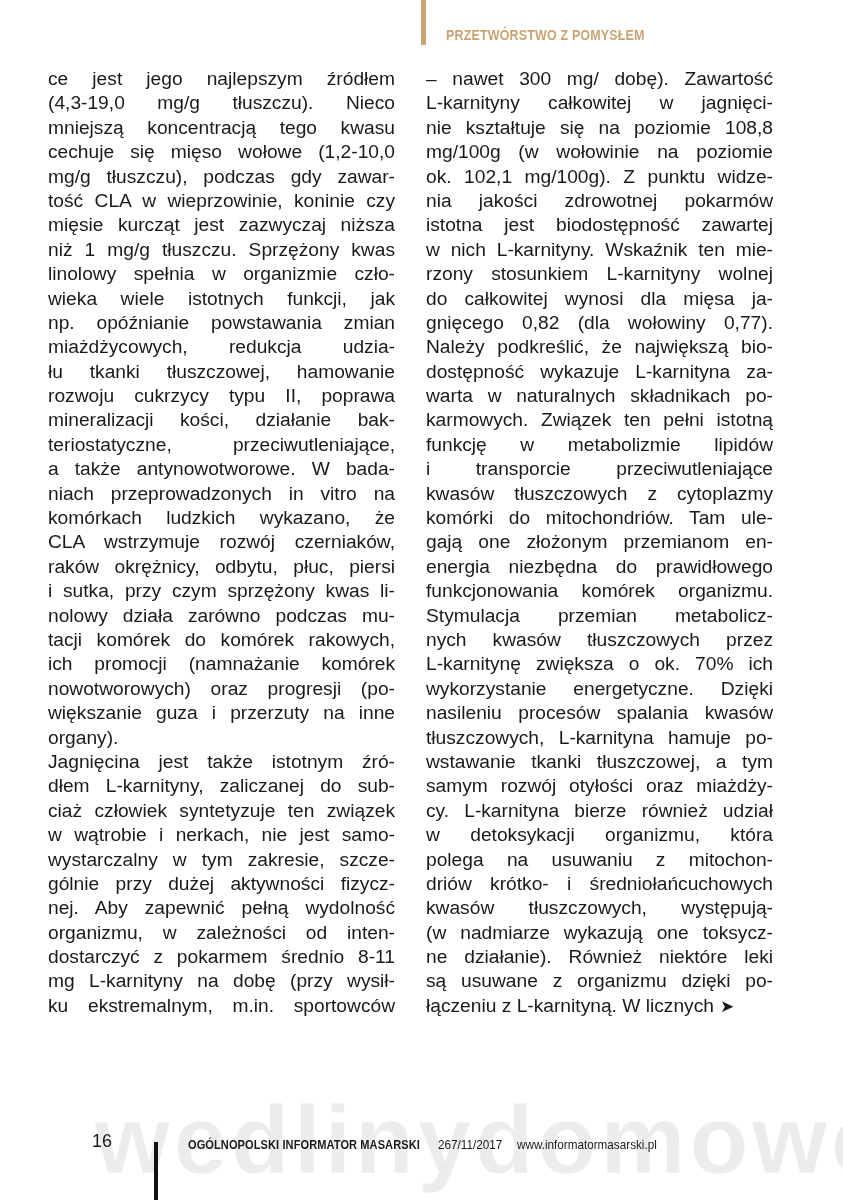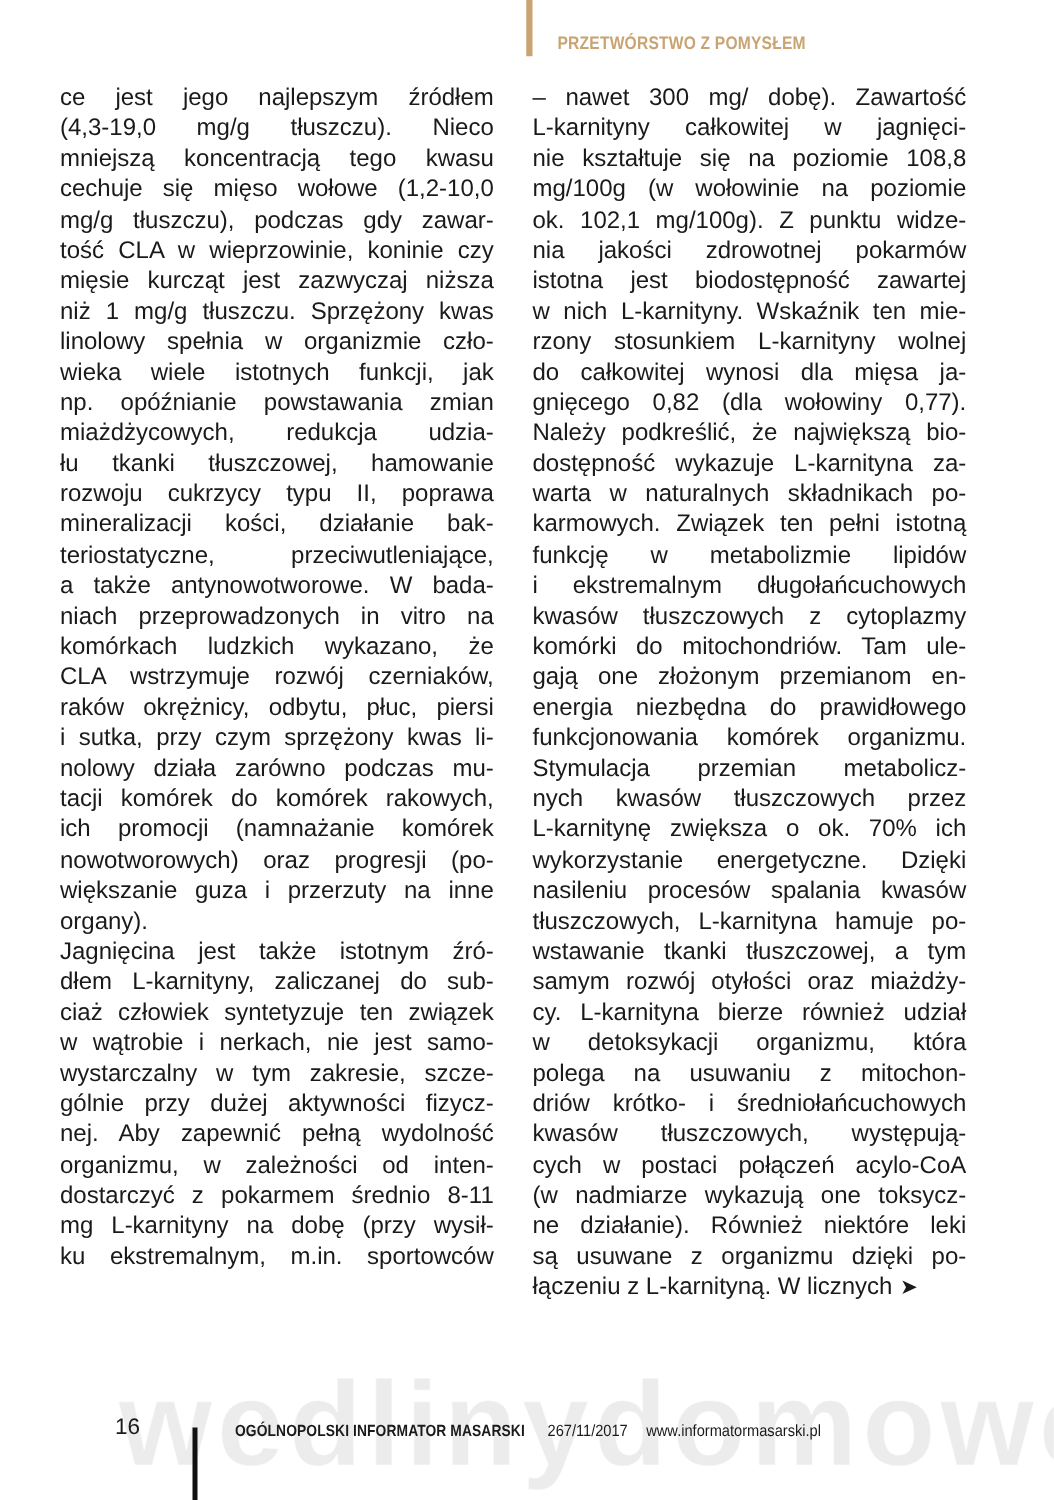--- a/index.html
+++ b/index.html
@@ -81,40 +81,39 @@
     <span class="line">istotna jest biodostępność zawartej</span>
     <span class="line">w nich L-karnityny. Wskaźnik ten mie-</span>
     <span class="line">rzony stosunkiem L-karnityny wolnej</span>
     <span class="line">do całkowitej wynosi dla mięsa ja-</span>
     <span class="line">gnięcego 0,82 (dla wołowiny 0,77).</span>
     <span class="line">Należy podkreślić, że największą bio-</span>
     <span class="line">dostępność wykazuje L-karnityna za-</span>
     <span class="line">warta w naturalnych składnikach po-</span>
     <span class="line">karmowych. Związek ten pełni istotną</span>
     <span class="line">funkcję w metabolizmie lipidów</span>
-    <span class="line">i ekstremalnym długołańcuchowych</span>
+    <span class="line">i transporcie przeciwutleniające</span>
     <span class="line">kwasów tłuszczowych z cytoplazmy</span>
     <span class="line">komórki do mitochondriów. Tam ule-</span>
     <span class="line">gają one złożonym przemianom en-</span>
     <span class="line">energia niezbędna do prawidłowego</span>
     <span class="line">funkcjonowania komórek organizmu.</span>
     <span class="line">Stymulacja przemian metabolicz-</span>
     <span class="line">nych kwasów tłuszczowych przez</span>
     <span class="line">L-karnitynę zwiększa o ok. 70% ich</span>
     <span class="line">wykorzystanie energetyczne. Dzięki</span>
     <span class="line">nasileniu procesów spalania kwasów</span>
     <span class="line">tłuszczowych, L-karnityna hamuje po-</span>
     <span class="line">wstawanie tkanki tłuszczowej, a tym</span>
     <span class="line">samym rozwój otyłości oraz miażdży-</span>
     <span class="line">cy. L-karnityna bierze również udział</span>
     <span class="line">w detoksykacji organizmu, która</span>
     <span class="line">polega na usuwaniu z mitochon-</span>
     <span class="line">driów krótko- i średniołańcuchowych</span>
     <span class="line">kwasów tłuszczowych, występują-</span>
-    <span class="line">cych w postaci połączeń acylo-CoA</span>
     <span class="line">(w nadmiarze wykazują one toksycz-</span>
     <span class="line">ne działanie). Również niektóre leki</span>
     <span class="line">są usuwane z organizmu dzięki po-</span>
     <span class="line last">łączeniu z L-karnityną. W licznych<span class="arrow">➤</span></span>
   </div>
 
 <div class="watermark">wedlinydomowe.pl</div>
 
 <div class="page-number">16</div>
 <div class="footer-rule"></div>

